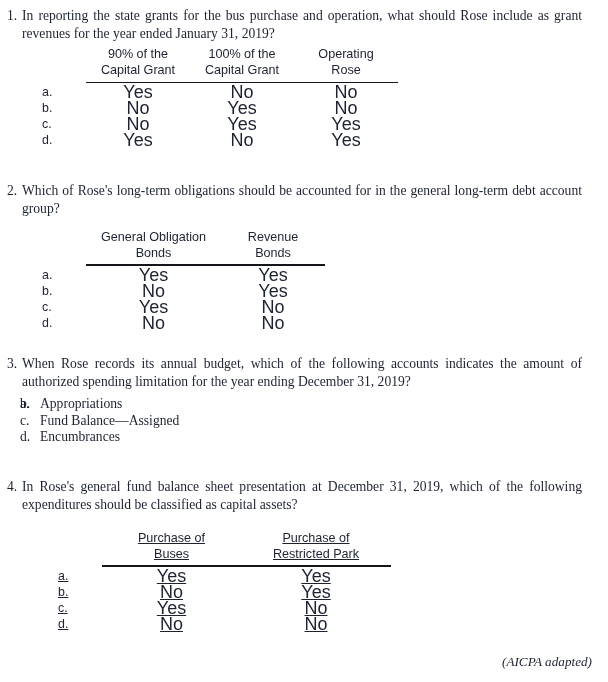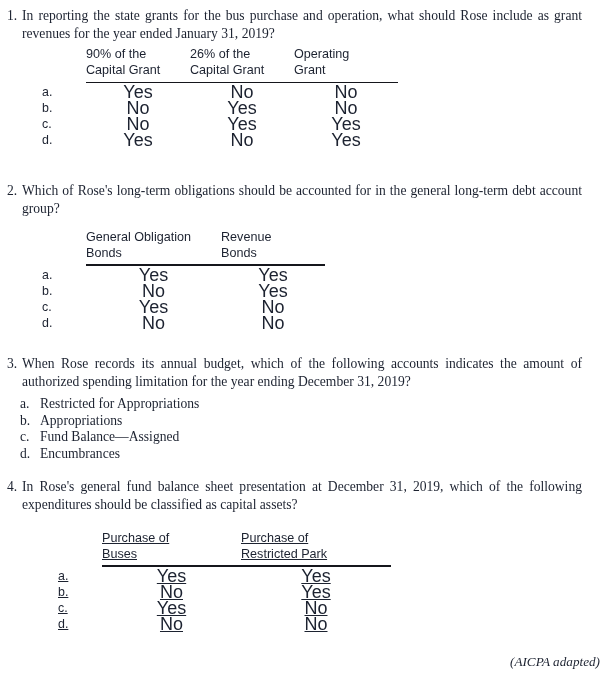--- a/index.html
+++ b/index.html
@@ -51,21 +51,21 @@
     table-layout: fixed;
   }
   .opt-table td, .opt-table th {
     padding: 0;
     font-weight: normal;
   }
   .hdr-cell {
     font-family: "Liberation Sans", sans-serif;
     font-size: 12.6px;
     line-height: 15.5px;
-    text-align: left;
+    text-align: center;
     vertical-align: bottom;
     color: #1c2230;
   }
   .hdr-cell .l1 { display: block; }
   .hdr-cell .l2 { display: block; }
   .rule-row td {
     padding: 0;
     height: 6px;
   }
   .rule {
@@ -124,21 +124,21 @@
 
   
   .blk-q1 { position: absolute; left: 0;  top: 7px;   width: 608px; }
   .t1     { position: absolute; left: 42px; top: 47px; width: 356px; }
   .blk-q2 { position: absolute; left: 0;  top: 182px; width: 608px; }
   .t2     { position: absolute; left: 42px; top: 230px; width: 283px; }
   .blk-q3 { position: absolute; left: 0;  top: 355px; width: 608px; }
   .l3     { position: absolute; left: 0;  top: 396px; width: 608px; }
   .blk-q4 { position: absolute; left: 0;  top: 478px; width: 608px; }
   .t4     { position: absolute; left: 58px; top: 531px; width: 333px; text-decoration: underline; }
-  .foot   { position: absolute; left: 8px;  top: 654px; width: 600px; }
+  .foot   { position: absolute; left: 0;  top: 654px; width: 600px; }
 </style>
 </head>
 <body>
 
 <div class="page">
 
   <div class="blk-q1">
     <div class="question">
       <span class="qnum">1.</span>
       <span class="qtext">In reporting the state grants for the bus purchase and operation, what should Rose include as grant revenues for the year ended January 31, 2019?</span>
@@ -153,26 +153,26 @@
       <col style="width:104px">
     </colgroup>
     <tbody>
       <tr>
         <td></td>
         <td class="hdr-cell">
           <span class="l1">90% of the</span>
           <span class="l2">Capital Grant</span>
         </td>
         <td class="hdr-cell">
-          <span class="l1">26% of the</span>
+          <span class="l1">100% of the</span>
           <span class="l2">Capital Grant</span>
         </td>
         <td class="hdr-cell">
           <span class="l1">Operating</span>
-          <span class="l2">Grant</span>
+          <span class="l2">Rose</span>
         </td>
       </tr>
       <tr class="rule-row">
         <td></td>
         <td colspan="3">
             <div class="rule"></div>
           </td>
       </tr>
 
       <tr>
@@ -260,21 +260,20 @@
   <div class="blk-q3">
     <div class="question">
       <span class="qnum">3.</span>
       <span class="qtext">When Rose records its annual budget, which of the following accounts indicates the amount of authorized spending limitation for the year ending December 31, 2019?</span>
     </div>
   </div>
 
   <ul class="opt-list l3">
     <li>
       <span class="ltr">a.</span>
-      <span>Restricted for Appropriations</span>
     </li>
     <li>
       <span class="ltr">b.</span>
       <span>Appropriations</span>
     </li>
     <li>
       <span class="ltr">c.</span>
       <span>Fund Balance—Assigned</span>
     </li>
     <li>

